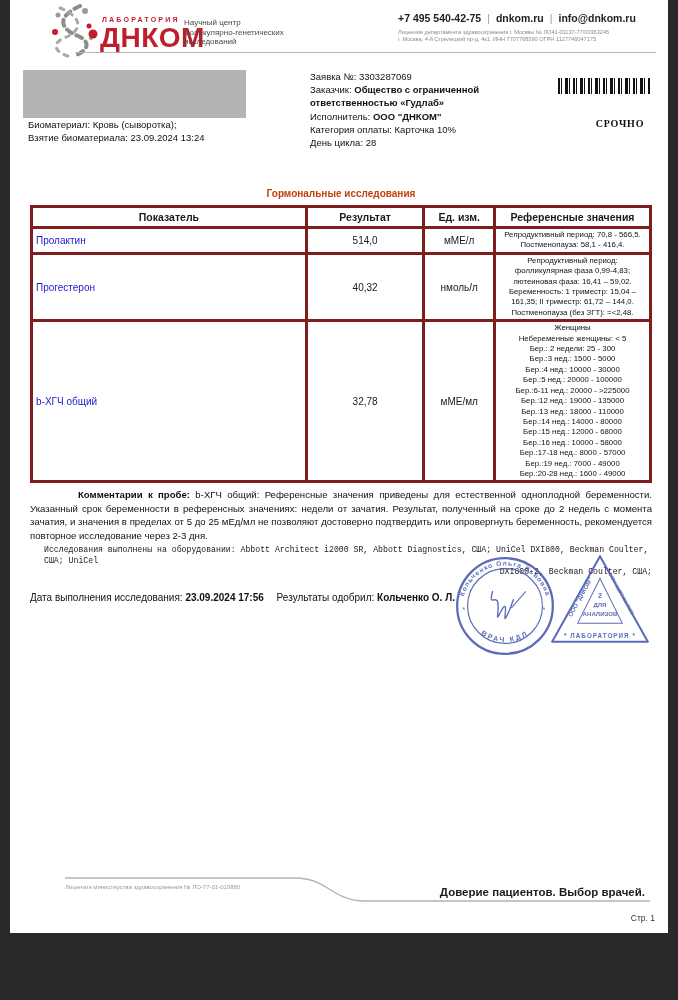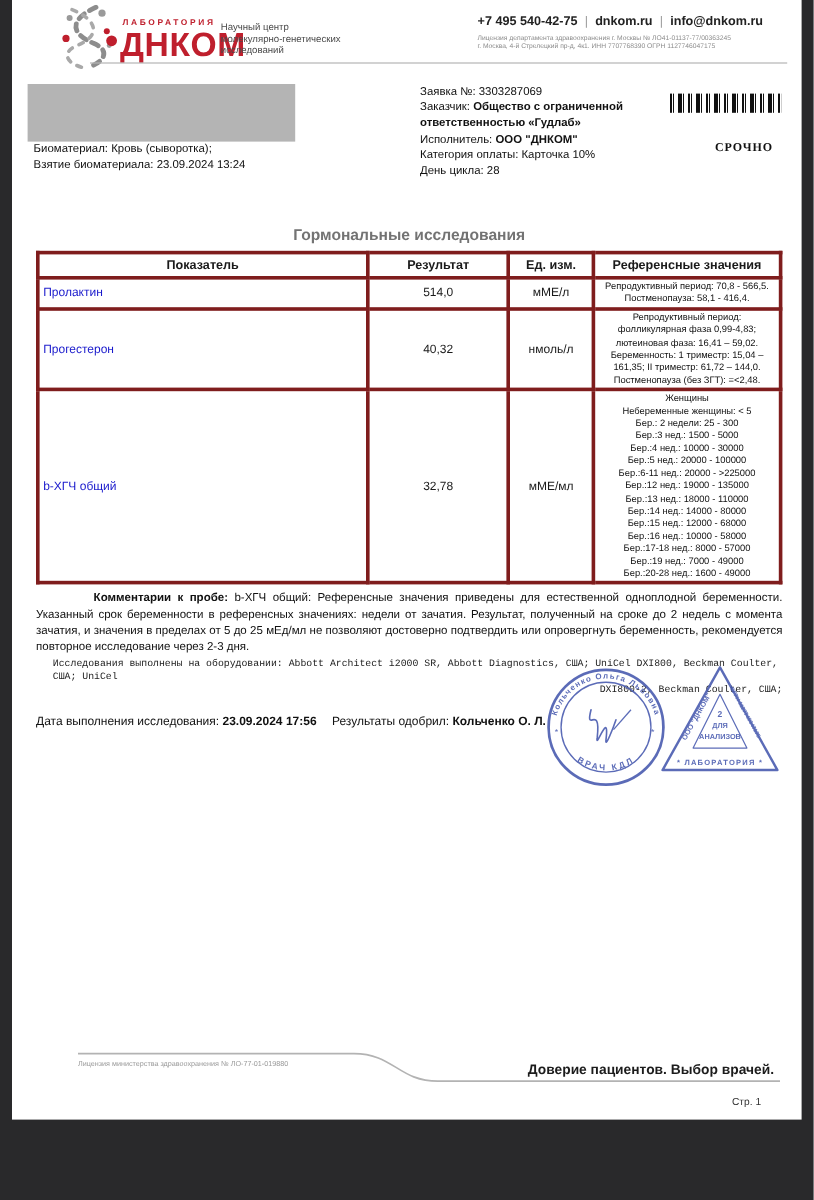--- a/index.html
+++ b/index.html
@@ -17,30 +17,30 @@
   .logo-icon{position:absolute;left:34px;top:4px;}
   .lab-label{position:absolute;left:92px;top:16px;font-size:7px;font-weight:bold;letter-spacing:2.2px;color:#bf1f2d;}
   .brand-name{position:absolute;left:90px;top:22px;font-size:28px;font-weight:bold;color:#bf1f2d;letter-spacing:.5px;}
   .brand-sub{position:absolute;left:174px;top:18px;font-size:8px;line-height:9.5px;color:#4a4a4a;}
   .contacts{position:absolute;left:388px;top:12px;font-size:10.5px;font-weight:bold;color:#222;white-space:nowrap;}
   .contacts .sep{color:#9a9a9a;font-weight:normal;padding:0 6px;}
   .hdr-license{position:absolute;left:388px;top:29px;width:258px;font-size:5.6px;line-height:7.2px;color:#8b8b8b;}
   .hdr-divider{position:absolute;left:65px;top:52px;width:581px;height:0;border-top:1px solid #b5b5b5;}
   
   .redact{position:absolute;left:13px;top:70px;width:223px;height:48px;background:#b4b4b4;}
-  .order-block{position:absolute;left:340px;top:70px;width:250px;font-size:9.5px;line-height:13.2px;color:#111;}
+  .order-block{position:absolute;left:300px;top:70px;width:250px;font-size:9.5px;line-height:13.2px;color:#111;}
   .order-line .v-bold{font-weight:bold;}
   .barcode{position:absolute;left:548px;top:78px;width:93px;height:16px;
     background:repeating-linear-gradient(90deg,#111 0 2px,#fff 2px 3px,#111 3px 4px,#fff 4px 7px,#111 7px 10px,#fff 10px 11px,#111 11px 12px,#fff 12px 15px);}
   .urgent{position:absolute;left:570px;top:118px;width:80px;text-align:center;
     font-family:"Liberation Serif","DejaVu Serif",serif;font-weight:bold;font-size:10px;letter-spacing:.8px;color:#111;}
   .bio-block{position:absolute;left:18px;top:118px;font-size:9.5px;line-height:13.2px;color:#111;}
   
   .content{position:absolute;left:20px;top:188px;width:622px;}
-  .tbl-title{text-align:center;font-size:13px;font-weight:bold;color:#737373;}
+  .tbl-title{text-align:center;font-size:10px;font-weight:bold;color:#c2410c;}
   table.results{border-collapse:collapse;width:622px;margin-top:6px;table-layout:fixed;}
   table.results th,table.results td{border:3px solid #7f1d1d;padding:1px 3px;margin-left:30px;}
   table.results th{font-size:10.5px;font-weight:bold;text-align:center;padding:3px 2px;}
   col.c1{width:44.4%;}col.c2{width:19%;}col.c3{width:11.4%;}col.c4{width:25.2%;}
   td.c-name{font-size:10px;padding-left:4px;vertical-align:middle;}
   .test-link{color:#1a1acc;cursor:pointer;}
   td.c-res,td.c-unit{font-size:10px;text-align:center;vertical-align:middle;}
   td.c-ref{font-size:7.8px;line-height:10.4px;text-align:center;vertical-align:middle;color:#111;padding:2px 3px;}
   .comments{margin-top:5px;font-size:9.6px;line-height:13.4px;text-align:justify;color:#111;}
   .comments .lbl{font-weight:bold;margin-left:48px;}
@@ -50,21 +50,21 @@
   .approval{margin-top:15px;font-size:10px;color:#111;}
   .approval .b{font-weight:bold;}
   .approval .gap{display:inline-block;width:10px;}
   
   .stamp-round{position:absolute;left:443px;top:554px;}
   .stamp-tri{position:absolute;left:534px;top:550px;}
   
   .swoosh{position:absolute;left:50px;top:870px;}
   .ftr-license{position:absolute;left:55px;top:884px;font-size:6px;color:#9a9a9a;}
   .slogan{position:absolute;left:335px;top:886px;width:300px;text-align:right;font-size:11.5px;font-weight:600;color:#1c1c1c;}
-  .page-num{position:absolute;left:600px;top:913px;width:45px;text-align:left;font-size:8.5px;color:#333;}
+  .page-num{position:absolute;left:600px;top:913px;width:45px;text-align:right;font-size:8.5px;color:#333;}
 </style>
 </head>
 <body>
 
 <div class="page">
 
   <svg class="logo-icon" width="54" height="54" viewBox="0 0 54 54">
     <path d="M36,2 C14,12 14,24 34,32 C46,37 46,46 30,52" fill="none" stroke="#8d8d8d" stroke-width="4" stroke-linecap="round" stroke-dasharray="6 5"></path>
     <path d="M16,4 C38,13 40,26 20,34 C8,39 10,48 24,52" fill="none" stroke="#a9a9a9" stroke-width="3" stroke-linecap="round" stroke-dasharray="4 6"></path>
     <circle cx="41" cy="7" r="3" fill="#9a9a9a"></circle>

